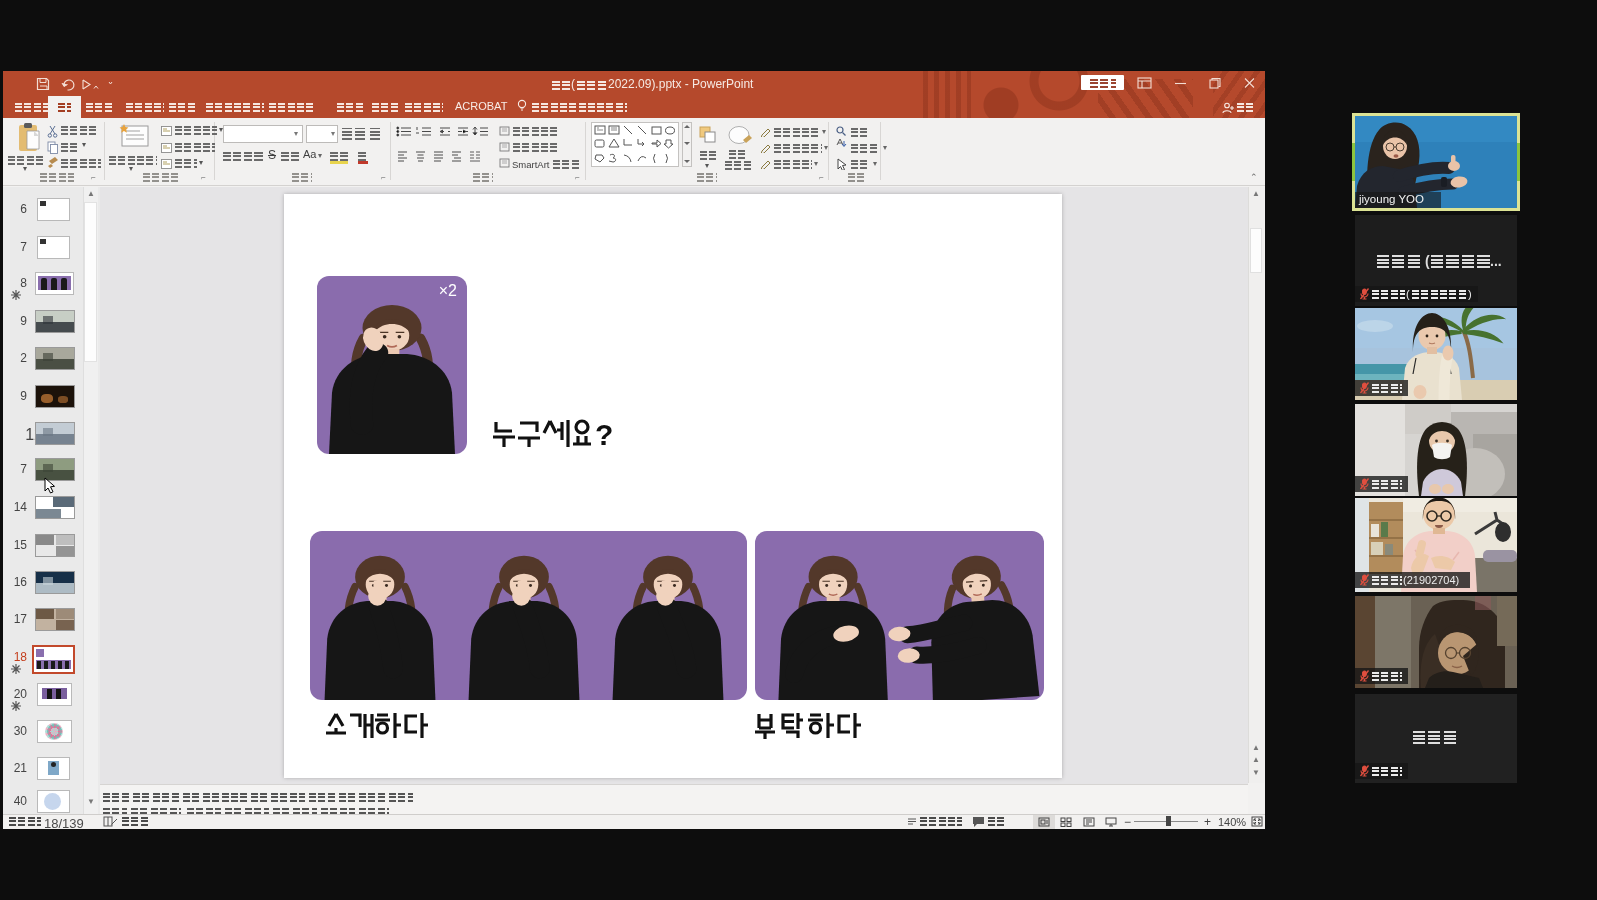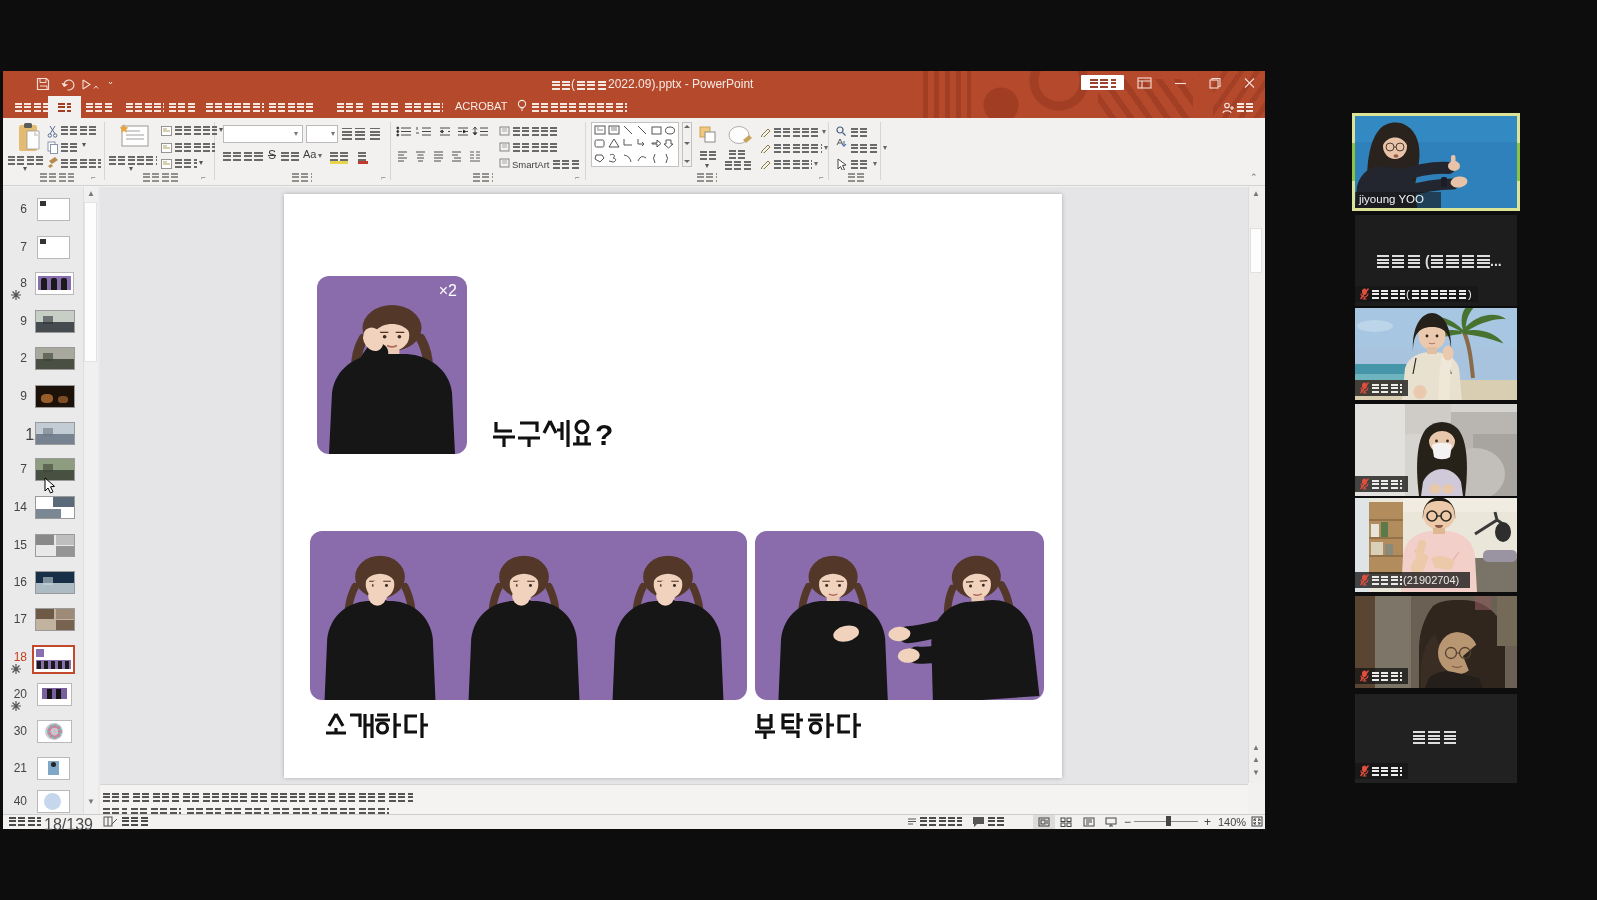--- a/index.html
+++ b/index.html
@@ -557,21 +557,21 @@
     <div class="k k7" style="left:148px;top:736px;width:30px;height:7px;--c:#555"></div>
     <div class="k k7" style="left:184px;top:736px;width:34px;height:7px;--c:#555"></div>
     <div class="k k7" style="left:222px;top:736px;width:16px;height:7px;--c:#555"></div>
     <div class="k k7" style="left:242px;top:736px;width:24px;height:7px;--c:#555"></div>
     <div class="k k7" style="left:270px;top:736px;width:16px;height:7px;--c:#555"></div>
     <div class="k k7" style="left:290px;top:736px;width:24px;height:7px;--c:#555"></div>
     <div class="k k7" style="left:318px;top:736px;width:34px;height:7px;--c:#555"></div>
     <div class="k k7" style="left:356px;top:736px;width:30px;height:7px;--c:#555"></div>
 <div class="ab" style="left:0;top:743px;width:1262px;height:15px;background:#f2f1f0;border-top:1px solid #cfcdcb"></div>
 <div class="k k7" style="left:6px;top:746px;width:32px;height:9px;--c:#4a4a4a"></div>
-<div class="t" style="left:41px;top:745px;color:#4a4a4a;font-size:16px">18/139</div>
+<div class="t" style="left:41px;top:745px;color:#4a4a4a;font-size:13px">18/139</div>
 <svg class="ab" style="left:100px;top:745px" width="14" height="11" viewBox="0 0 14 11">
       <g stroke="#555" fill="none" stroke-width="1">
         <rect x="1" y="1" width="8" height="9"></rect>
         <path d="M5,1 v9 M10,7 l4,-4 m-4,4 l-1.5,1.5"></path>
       </g>
     </svg>
 <div class="k k7" style="left:119px;top:746px;width:26px;height:9px;--c:#4a4a4a"></div>
 <svg class="ab" style="left:903px;top:745px" width="12" height="11" viewBox="0 0 12 11">
       <g stroke="#555" fill="none" stroke-width="1">
         <path d="M2,3 h8 M2,5.5 h8 M2,8 h5"></path>

